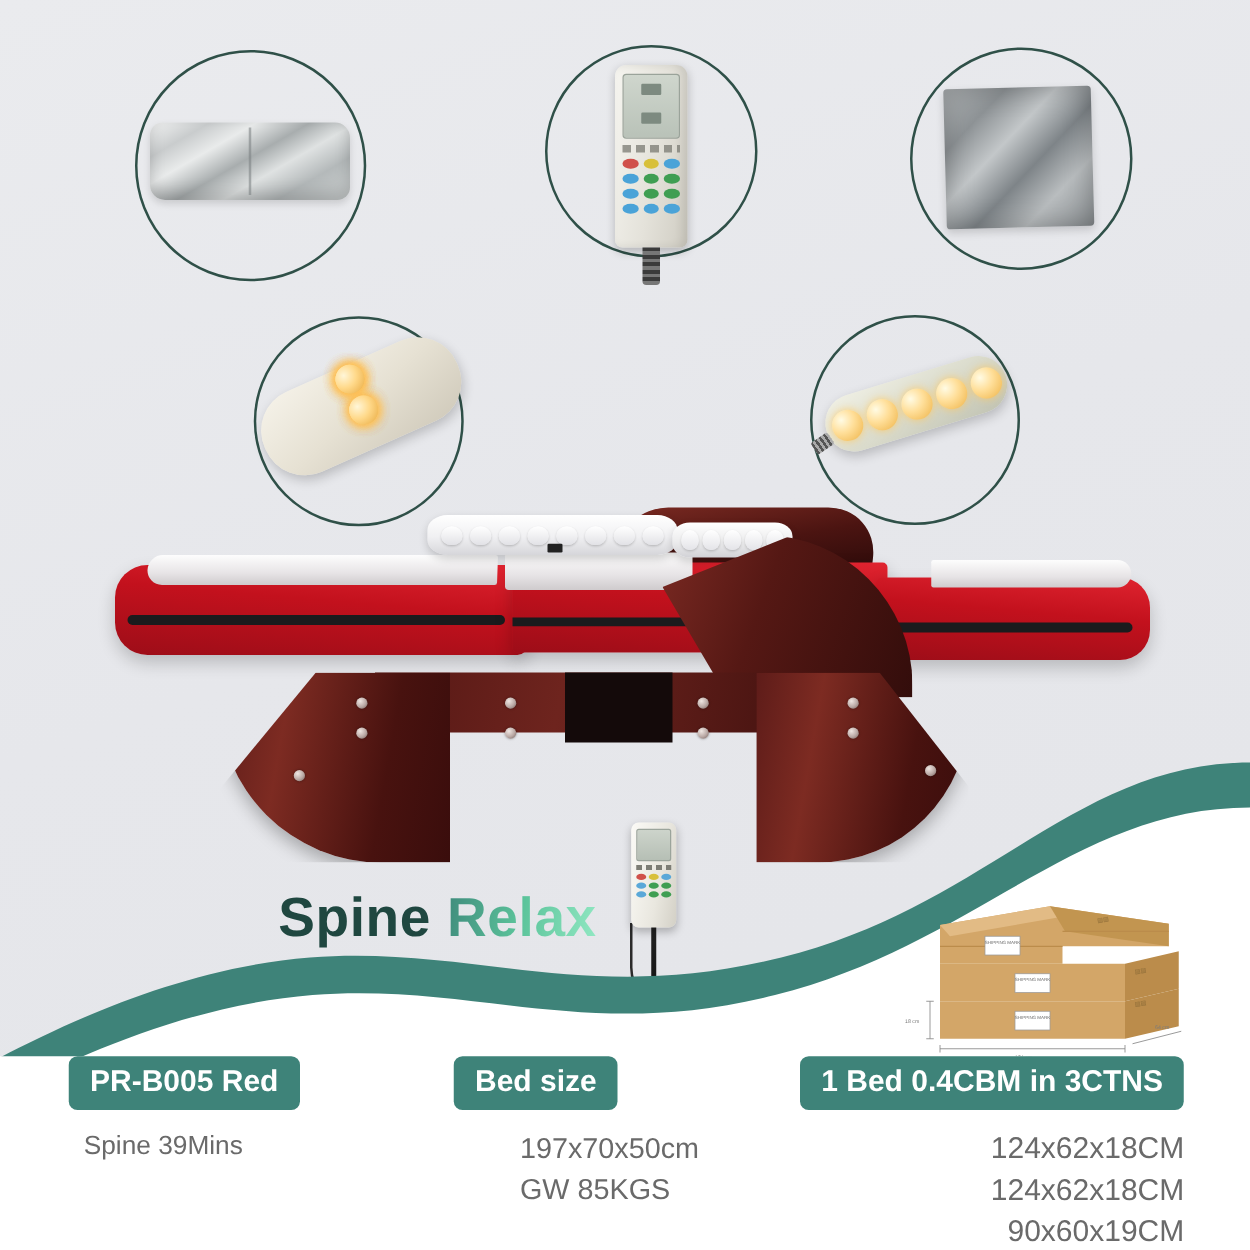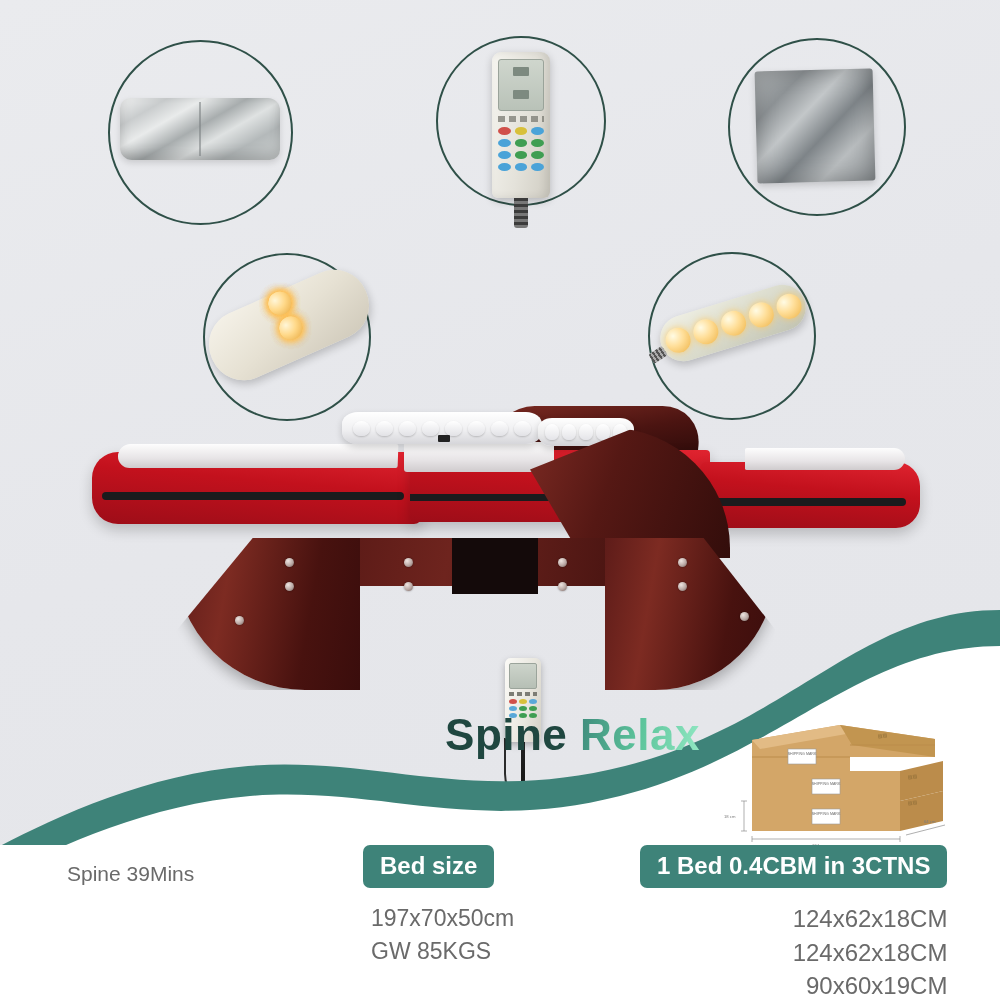--- a/index.html
+++ b/index.html
@@ -271,21 +271,21 @@
   .remote-sm .pad i.r { background:#d0504a; }
   .remote-sm .pad i.y { background:#d8c03a; }
   .remote-sm .pad i.g { background:#3f9e52; }
 
   
   #wave { position:absolute; left:0; top:600px; width:1000px; height:300px; }
 
   
   #title {
     position:absolute; left:0; top:710px; width:700px;
-    text-align:right;
+    text-align:center;
     font-size: 44px; font-weight: bold;
     letter-spacing: .5px;
   }
   #title .w1 { color:#1f4740; }
   #title .w2 {
     background: linear-gradient(100deg,#3f8b7c 0%,#5cc49b 50%,#92e8c3 100%);
     -webkit-background-clip: text; background-clip: text;
     -webkit-text-fill-color: transparent; color:#5cc49b;
   }
 
@@ -306,21 +306,21 @@
     white-space:nowrap;
   }
   .detail {
     color:#6a6a6a; font-size:21px; line-height:1.45;
     margin-top:14px; padding-left:12px;
   }
   .c1 { left: 55px; }
   .c2 { left: 363px; }
   .c3 { left: 640px; text-align: right; }
   .c3 .detail { padding-left: 22px; font-size:24px; line-height:1.4; }
-  .c2 .detail { padding-left: 8px; font-size:23px; line-height:1.45; }
+  .c2 .detail { padding-left: 8px; font-size:23px; line-height:1.45;margin-left:45px; }
   .c1 .detail { font-size:21px; }
 </style>
 </head>
 <body>
 
 <div id="poster">
 
   <div class="circle" style="left:108px; top:40px; width:185px; height:185px;"></div>
   <div class="thumb" style="left:120px; top:98px; width:160px; height:62px;">
     <div class="pillow"></div>
@@ -514,20 +514,21 @@
     <g fill="#7b7b7b" font-size="4.2" font-family="Liberation Sans, sans-serif">
       <text x="24" y="113">18 cm</text>
       <text x="112" y="142">124 cm</text>
       <text x="224" y="118">64 cm</text>
     </g>
   </svg>
 
   <div id="infobar">
 
     <div class="col c1">
+      <div class="pill">PR-B005 Red</div>
       <div class="detail">Spine 39Mins</div>
     </div>
 
     <div class="col c2">
       <div class="pill">Bed size</div>
       <div class="detail">
         <div>197x70x50cm</div>
         <div>GW 85KGS</div>
       </div>
     </div>

